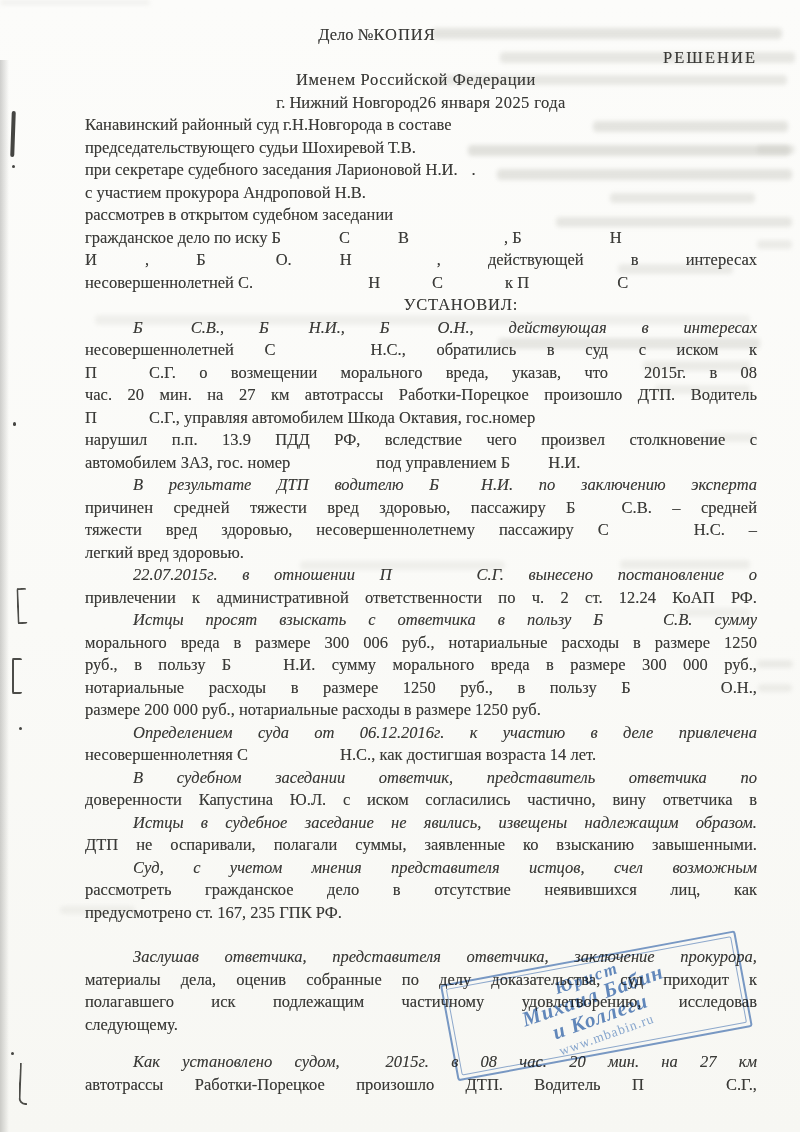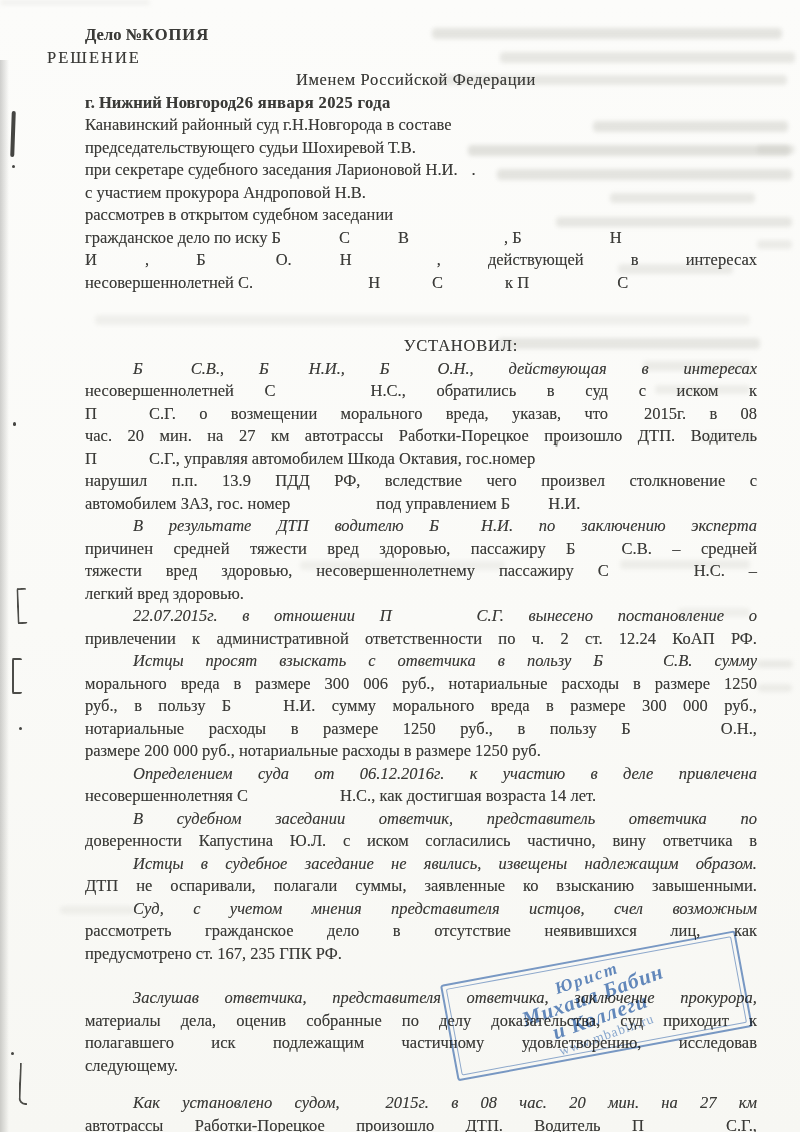--- a/index.html
+++ b/index.html
@@ -17,24 +17,24 @@
            border-bottom:2px solid #4c4c48;width:8px;border-radius:2px;}
   .bracket-close{position:absolute;border-left:2.5px solid #4c4c48;border-bottom:2px solid #4c4c48;
            width:7px;border-radius:0 0 0 7px;}
   
   .doc{position:absolute;left:85px;top:24px;width:672px;z-index:1;
        font-size:16.5px;line-height:22.5px;color:#3a3a37;
        text-shadow:0 0 .5px rgba(58,58,55,.45);}
   .line{min-height:22.5px;white-space:pre-wrap;}
   .line.j{text-align:justify;text-align-last:justify;}
   .line.ind{text-indent:48px;font-style:italic;}
-  .row{display:flex;justify-content:flex-start;font-weight:bold;}
-  .t1{text-align:left;text-indent:-38px;letter-spacing:2px;}
+  .row{display:flex;justify-content:center;}
+  .t1{text-align:right;text-indent:-38px;letter-spacing:2px;}
   .t2{text-align:center;text-indent:-10px;letter-spacing:.6px;}
-  .ctr{text-align:center;text-indent:80px;letter-spacing:.8px;margin-top:41px;}
+  .ctr{text-align:center;text-indent:80px;letter-spacing:.8px;}
   .copy{padding-right:88px;letter-spacing:1px;}
   .datespan{letter-spacing:.4px;}
   .gap{display:inline-block;height:1px;}
   
   .stamp{position:absolute;left:440px;top:985px;width:296px;height:94px;z-index:2;
          transform:rotate(-10.5deg);transform-origin:left top;
          border:2.5px solid rgba(72,118,185,.72);border-radius:3px;
          mix-blend-mode:multiply;pointer-events:none;}
   .stamp-inner{position:absolute;inset:3px;border:1.5px solid rgba(72,118,185,.6);border-radius:2px;}
   .stamp-text{position:absolute;inset:0;display:flex;flex-direction:column;justify-content:center;

